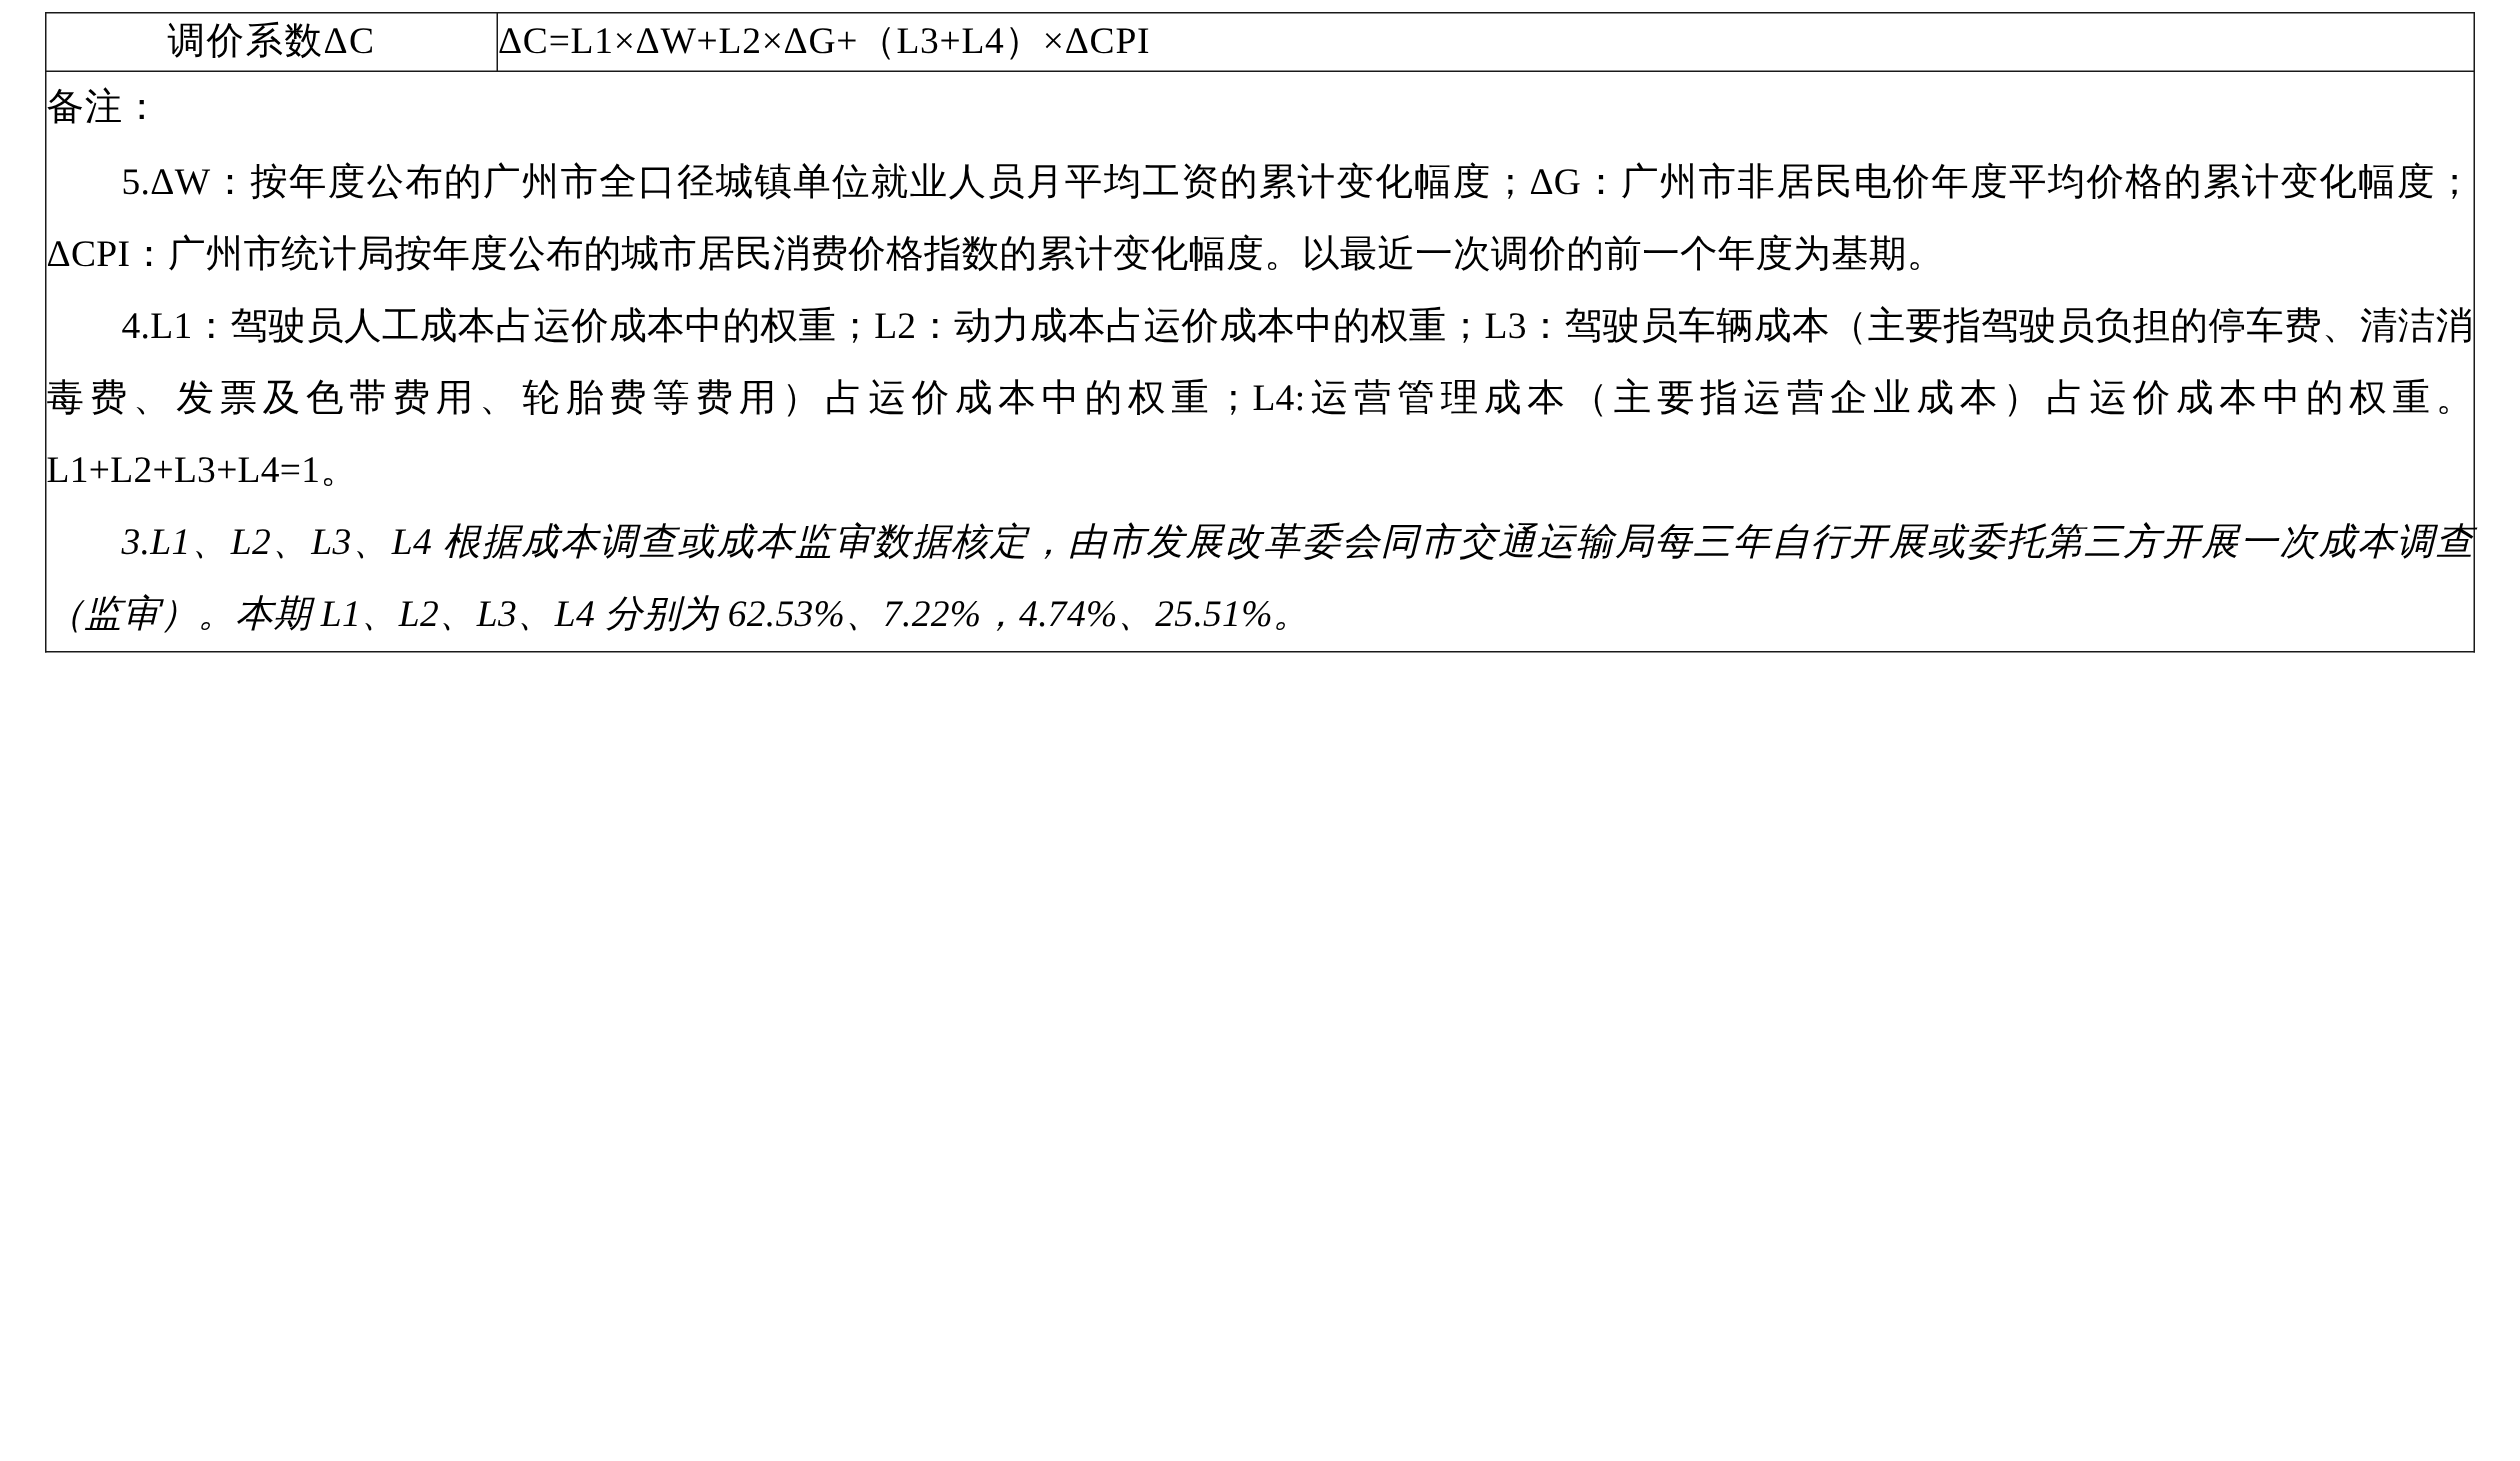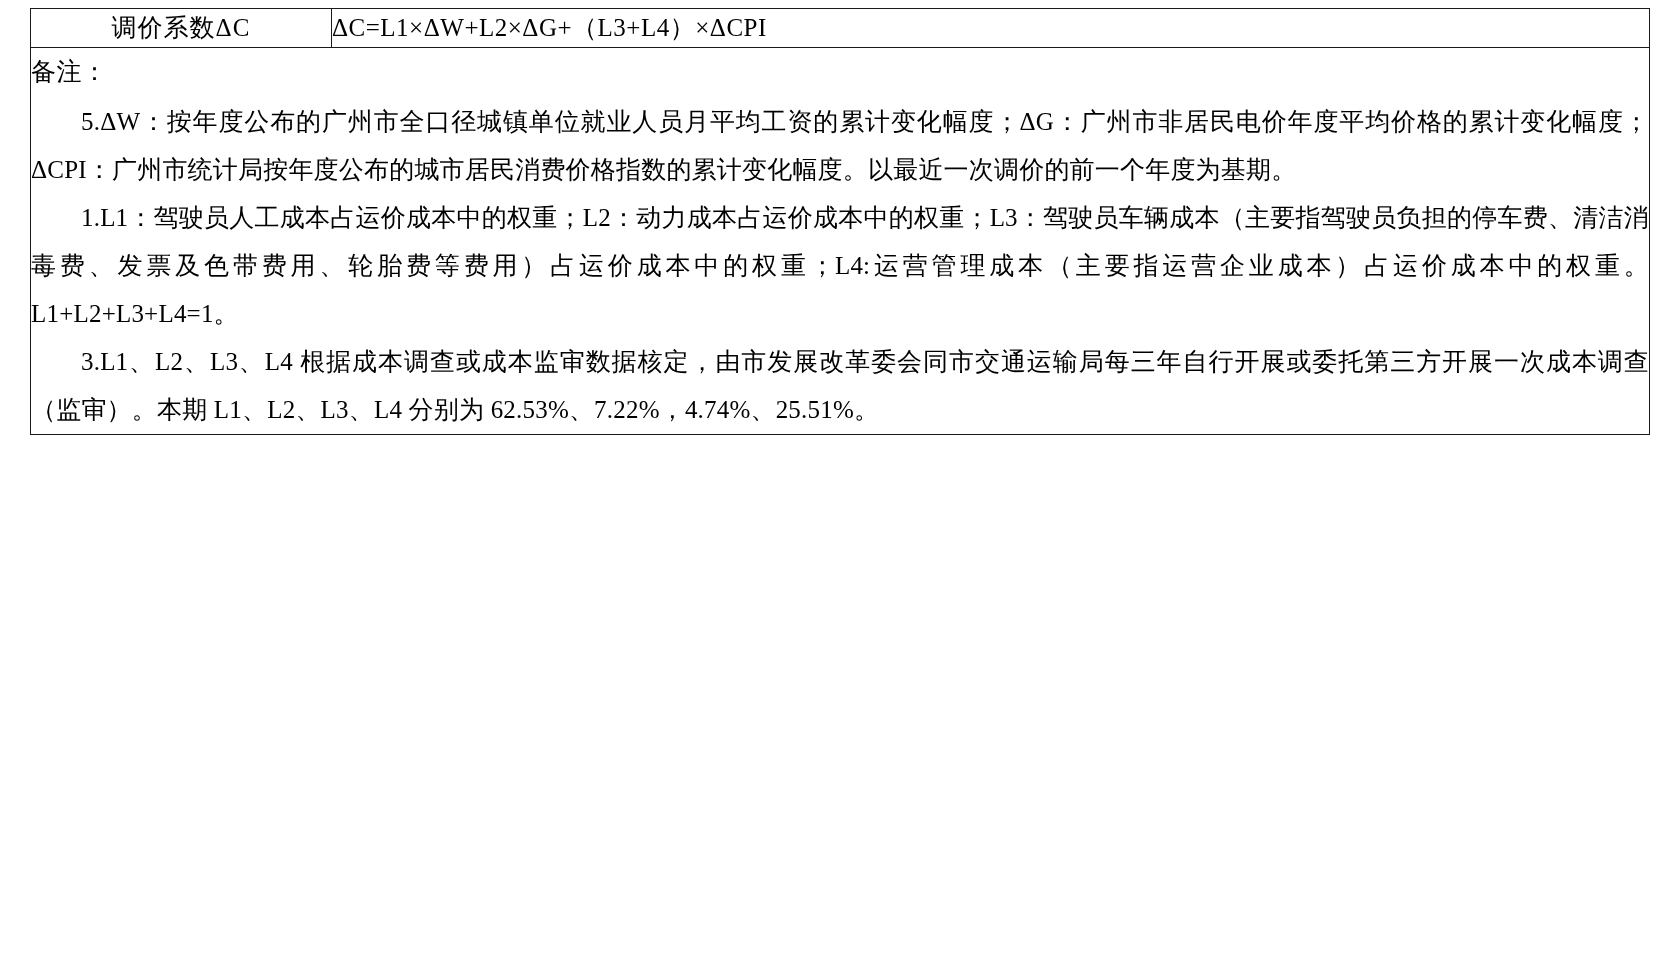--- a/index.html
+++ b/index.html
@@ -62,35 +62,36 @@
   }
   .note-para {
     margin: 0;
     text-align: justify;
     text-justify: inter-ideograph;
     text-indent: 2em;
     letter-spacing: 0.2px;
   }
   .note-para:last-child {
     margin-bottom: 0;
+    font-style: italic;
   }
 </style>
 </head>
 <body>
 
 <div class="page">
   <table class="doc-table">
     <tbody>
       <tr>
         <td class="cell-label">调价系数ΔC</td>
         <td class="cell-formula">ΔC=L1×ΔW+L2×ΔG+（L3+L4）×ΔCPI</td>
       </tr>
       <tr>
         <td class="cell-notes" colspan="2">
           <p class="note-head">备注：</p>
           <p class="note-para">5.ΔW：按年度公布的广州市全口径城镇单位就业人员月平均工资的累计变化幅度；ΔG：广州市非居民电价年度平均价格的累计变化幅度；ΔCPI：广州市统计局按年度公布的城市居民消费价格指数的累计变化幅度。以最近一次调价的前一个年度为基期。</p>
-          <p class="note-para">1.L1：驾驶员人工成本占运价成本中的权重；L2：动力成本占运价成本中的权重；L3：驾驶员车辆成本（主要指驾驶员负担的停车费、清洁消毒费、发票及色带费用、轮胎费等费用）占运价成本中的权重；L4:运营管理成本（主要指运营企业成本）占运价成本中的权重。L1+L2+L3+L4=1。</p>
+          <p class="note-para">4.L1：驾驶员人工成本占运价成本中的权重；L2：动力成本占运价成本中的权重；L3：驾驶员车辆成本（主要指驾驶员负担的停车费、清洁消毒费、发票及色带费用、轮胎费等费用）占运价成本中的权重；L4:运营管理成本（主要指运营企业成本）占运价成本中的权重。L1+L2+L3+L4=1。</p>
           <p class="note-para">3.L1、L2、L3、L4 根据成本调查或成本监审数据核定，由市发展改革委会同市交通运输局每三年自行开展或委托第三方开展一次成本调查（监审）。本期 L1、L2、L3、L4 分别为 62.53%、7.22%，4.74%、25.51%。</p>
         </td>
       </tr>
     </tbody>
   </table>
 </div>
 
 </body></html>

